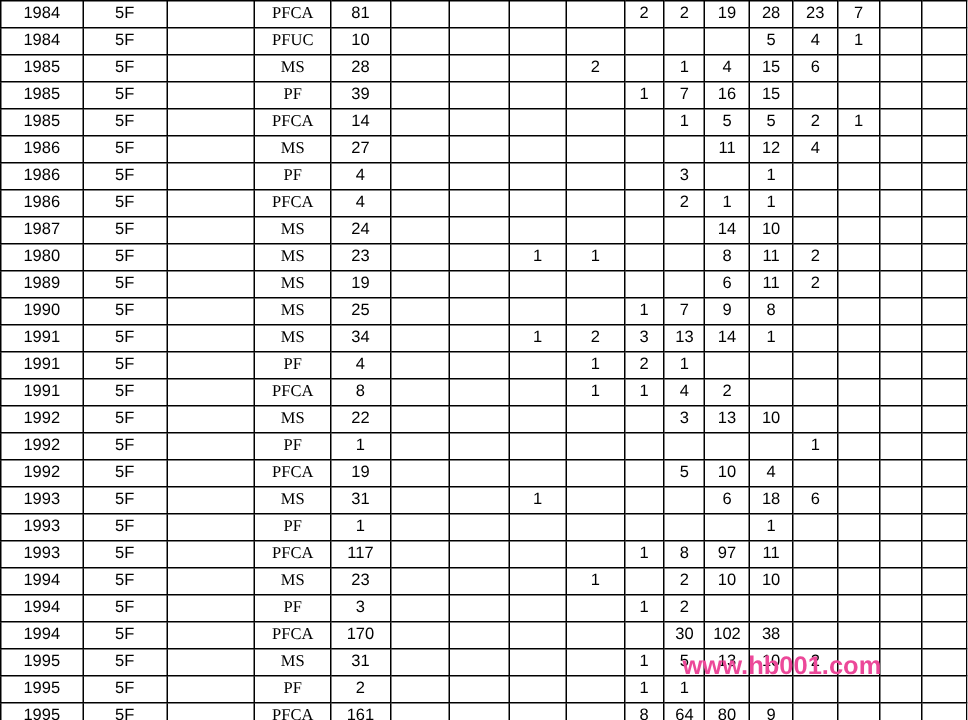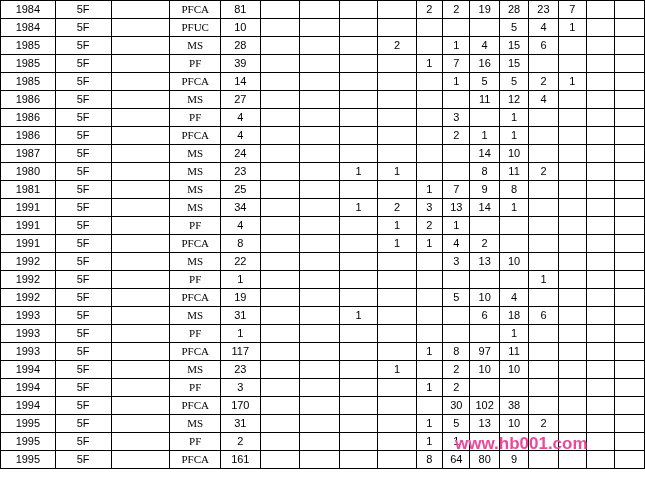--- a/index.html
+++ b/index.html
@@ -284,21 +284,40 @@
           <td></td>
           <td></td>
           <td>8</td>
           <td>11</td>
           <td>2</td>
           <td></td>
           <td></td>
           <td></td>
         </tr>
         <tr>
-          <td class="year">1981</td>
+          <td class="year">1989</td>
+          <td class="code">5F</td>
+          <td></td>
+          <td class="type">MS</td>
+          <td class="count">19</td>
+          <td></td>
+          <td></td>
+          <td></td>
+          <td></td>
+          <td></td>
+          <td></td>
+          <td>6</td>
+          <td>11</td>
+          <td>2</td>
+          <td></td>
+          <td></td>
+          <td></td>
+        </tr>
+        <tr>
+          <td class="year">1990</td>
           <td class="code">5F</td>
           <td></td>
           <td class="type">MS</td>
           <td class="count">25</td>
           <td></td>
           <td></td>
           <td></td>
           <td></td>
           <td>1</td>
           <td>7</td>

